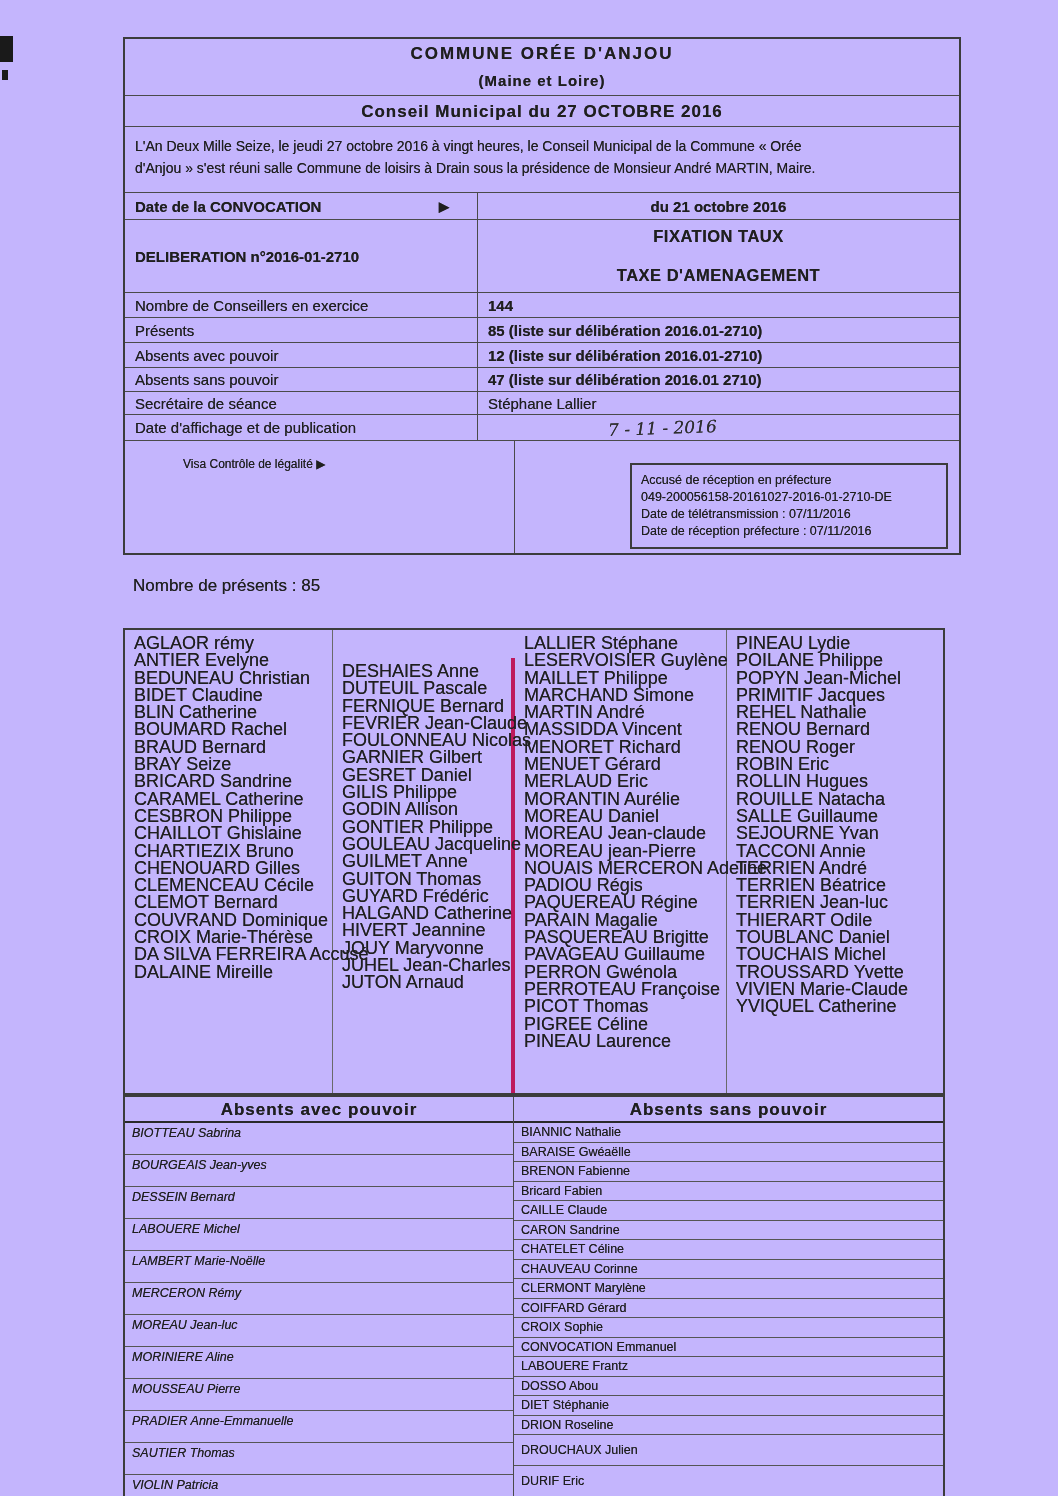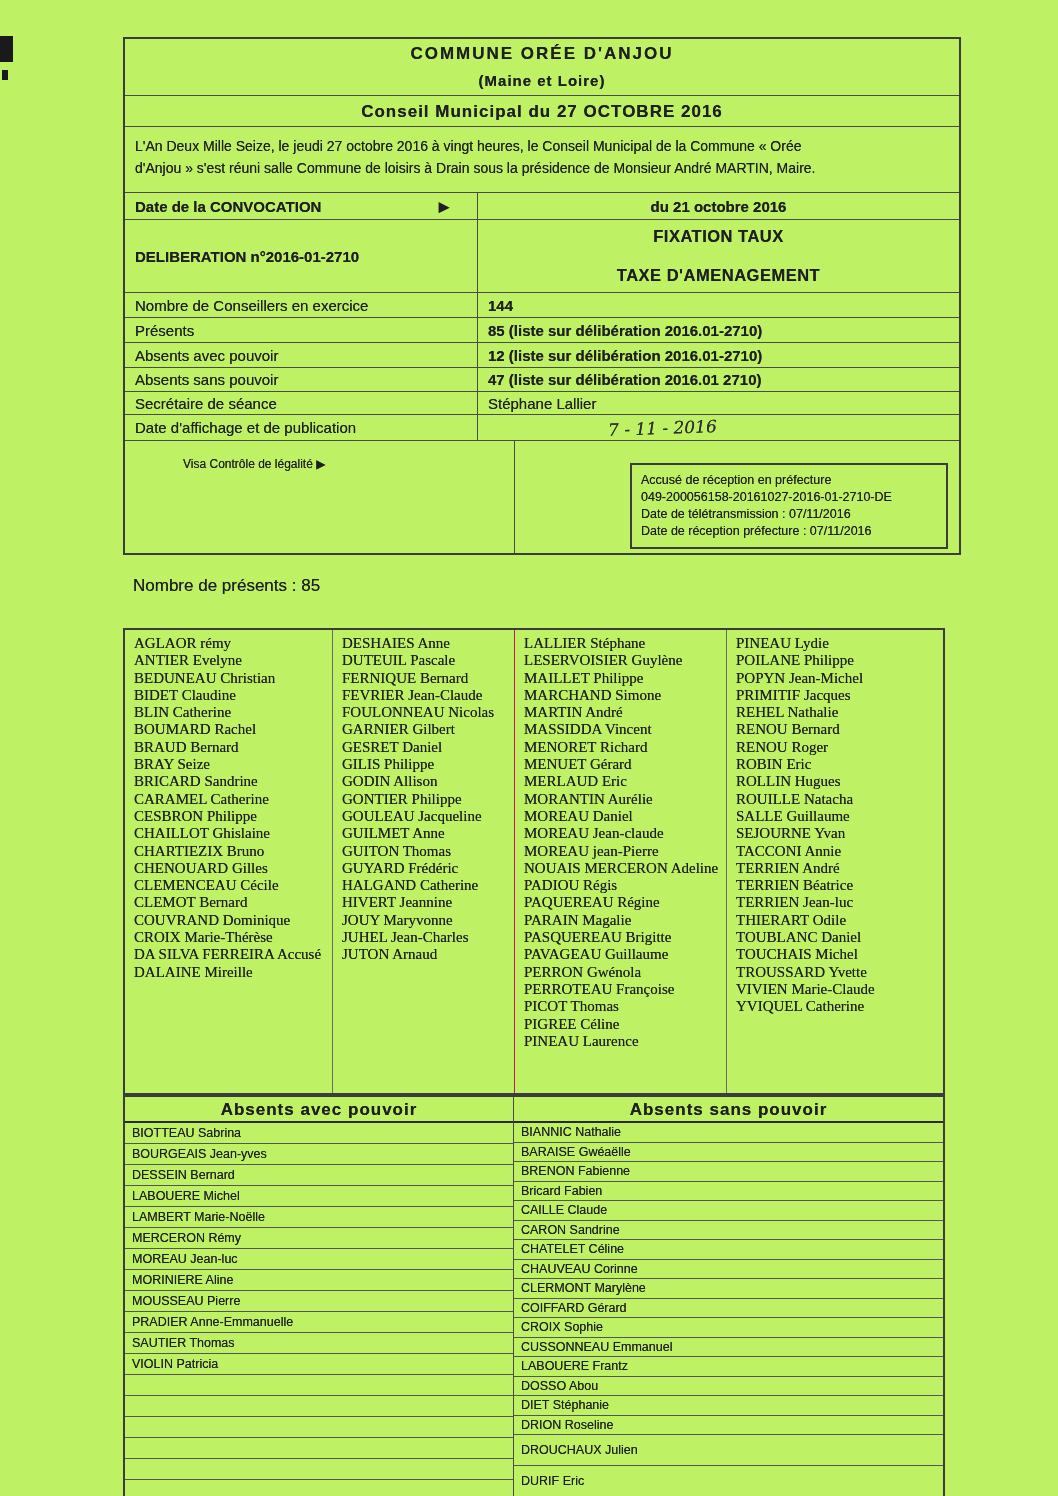--- a/index.html
+++ b/index.html
@@ -1,18 +1,18 @@
 <!DOCTYPE html>
 <html><head>
 <meta charset="utf-8">
 <style>
   * { margin:0; padding:0; box-sizing:border-box; }
   body { background:#e8e8e8; font-family:"Liberation Sans", sans-serif; }
   .page {
-    position:relative; width:1058px; height:1496px; background:#bef264;
+    position:relative; width:1058px; height:1496px; background:#c4b5fd;
     overflow:hidden; color:#1f1f1f;
     text-shadow:0 0 0.5px rgba(45,45,45,0.85);
   }
   .artifact { position:absolute; background:#1a1a1a; }
 
   
   .topbox {
     position:absolute; left:123px; top:37px; width:838px;
     border:2px solid #3c3c3c;
   }
@@ -44,44 +44,44 @@
     margin:22px 11px 0 115px; width:318px; border:2px solid #3c3c3c;
     padding:7px 9px; font-size:12.5px; line-height:17px;
   }
 
   
   .presents-label { position:absolute; left:133px; top:576px; font-size:17px; }
   .namesbox {
     position:absolute; left:123px; top:628px; width:822px; height:467px;
     border:2px solid #3c3c3c; display:flex;
   }
-  .ncol { padding:5px 12px 0 9px; font-size:15px;font-family:Liberation Serif, serif; }
+  .ncol { padding:5px 12px 0 9px; font-size:18px; }
   .ncol .list-row { height:17.3px; line-height:17.3px; white-space:nowrap; }
   .ncol1 { width:208px; border-right:1px solid #6a6a6a; }
-  .ncol2 { width:182px; border-right:1px solid #be185d; }
+  .ncol2 { width:182px; border-right:4px solid #be185d;margin-top:28px; }
   .ncol3 { width:212px; border-right:1px solid #6a6a6a; }
   .ncol4 { flex:1; }
 
   
   .absbox {
     position:absolute; left:123px; top:1095px; width:822px; height:401px;
     border-left:2px solid #3c3c3c; border-right:2px solid #3c3c3c; border-top:2px solid #3c3c3c;
     display:flex;
   }
   .abs-half { display:flex; flex-direction:column; }
   .abs-avec { width:389px; border-right:1px solid #4a4a4a; }
   .abs-sans { flex:1; }
   .abs-header {
     height:26px; line-height:25px; text-align:center; font-weight:bold; font-size:17px;
     letter-spacing:1px; border-bottom:2px solid #2a2a2a;
   }
   .abs-rows .list-row, .abs-empty .list-row {
     border-bottom:1px solid #555; padding-left:7px; font-size:12.5px;
   }
-  .avec-rows .list-row, .abs-empty .list-row { height:21px; line-height:20px; }
+  .avec-rows .list-row, .abs-empty .list-row { height:32px; line-height:20px;font-style:italic; }
   .sans-rows .list-row { height:19.5px; line-height:19px; }
   .sans-rows .list-row:nth-child(17), .sans-rows .list-row:nth-child(18) { height:31px; line-height:30px; }
 </style>
 </head>
 <body>
 
 <div class="page">
 
   <div class="artifact" style="left:0;top:36px;width:13px;height:26px;"></div>
   <div class="artifact" style="left:2px;top:70px;width:6px;height:10px;"></div>
@@ -282,21 +282,21 @@
           <div class="list-row">BARAISE Gwéaëlle</div>
           <div class="list-row">BRENON Fabienne</div>
           <div class="list-row">Bricard Fabien</div>
           <div class="list-row">CAILLE Claude</div>
           <div class="list-row">CARON Sandrine</div>
           <div class="list-row">CHATELET Céline</div>
           <div class="list-row">CHAUVEAU Corinne</div>
           <div class="list-row">CLERMONT Marylène</div>
           <div class="list-row">COIFFARD  Gérard</div>
           <div class="list-row">CROIX Sophie</div>
-          <div class="list-row">CUSSONNEAU Emmanuel</div>
+          <div class="list-row">CONVOCATION Emmanuel</div>
           <div class="list-row">LABOUERE Frantz</div>
           <div class="list-row">DOSSO Abou</div>
           <div class="list-row">DIET Stéphanie</div>
           <div class="list-row">DRION Roseline</div>
           <div class="list-row">DROUCHAUX Julien</div>
           <div class="list-row">DURIF Eric</div>
         </div>
     </div>
   </div>
 

